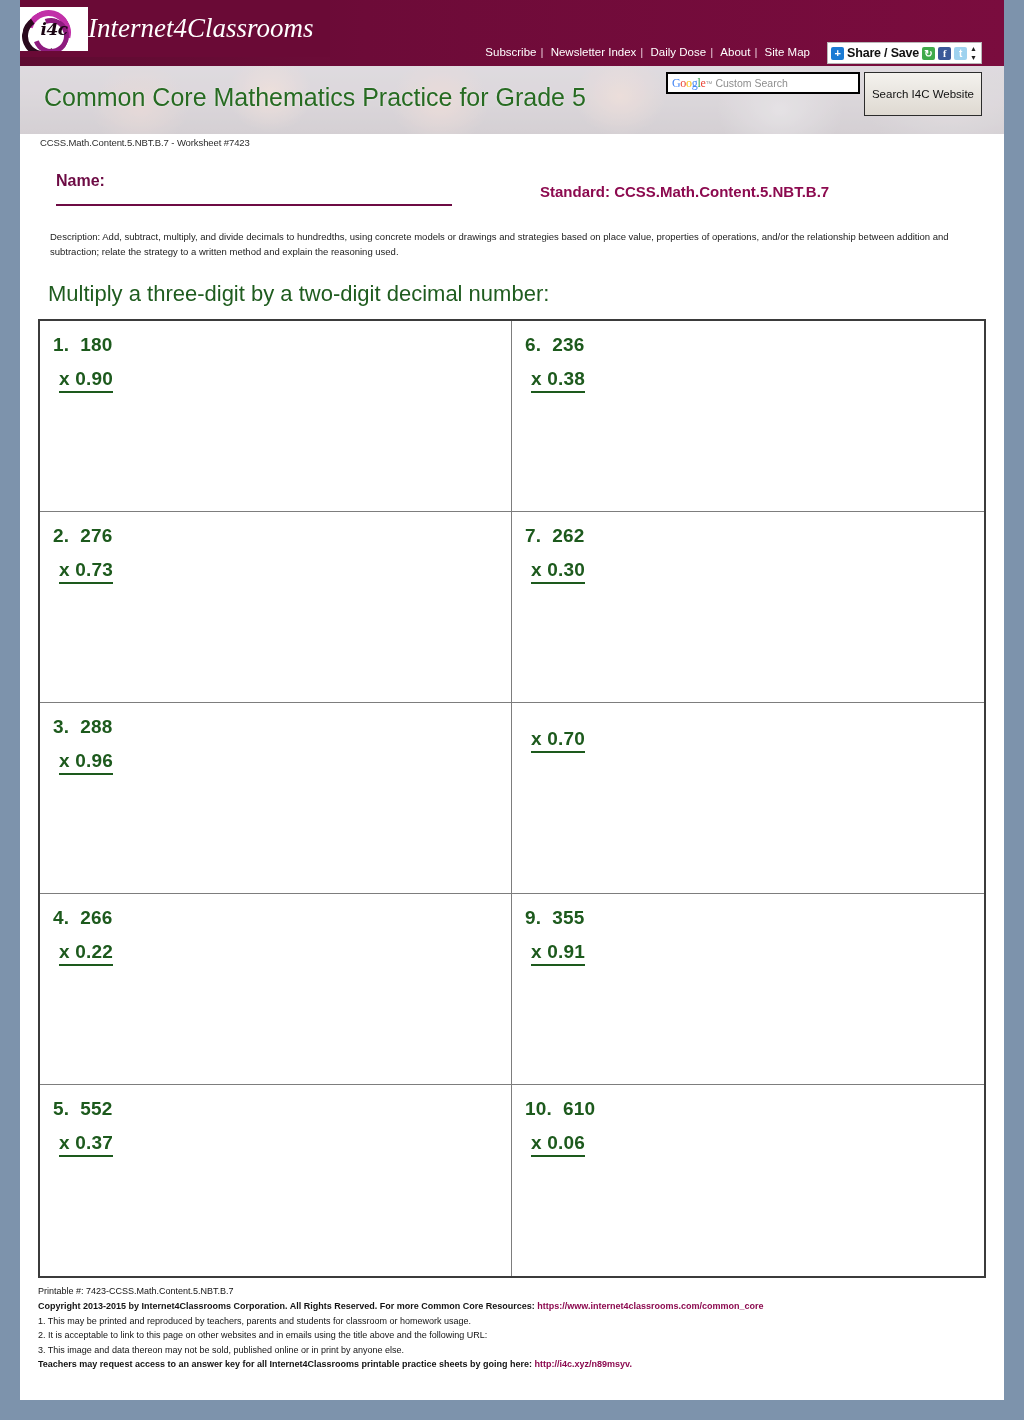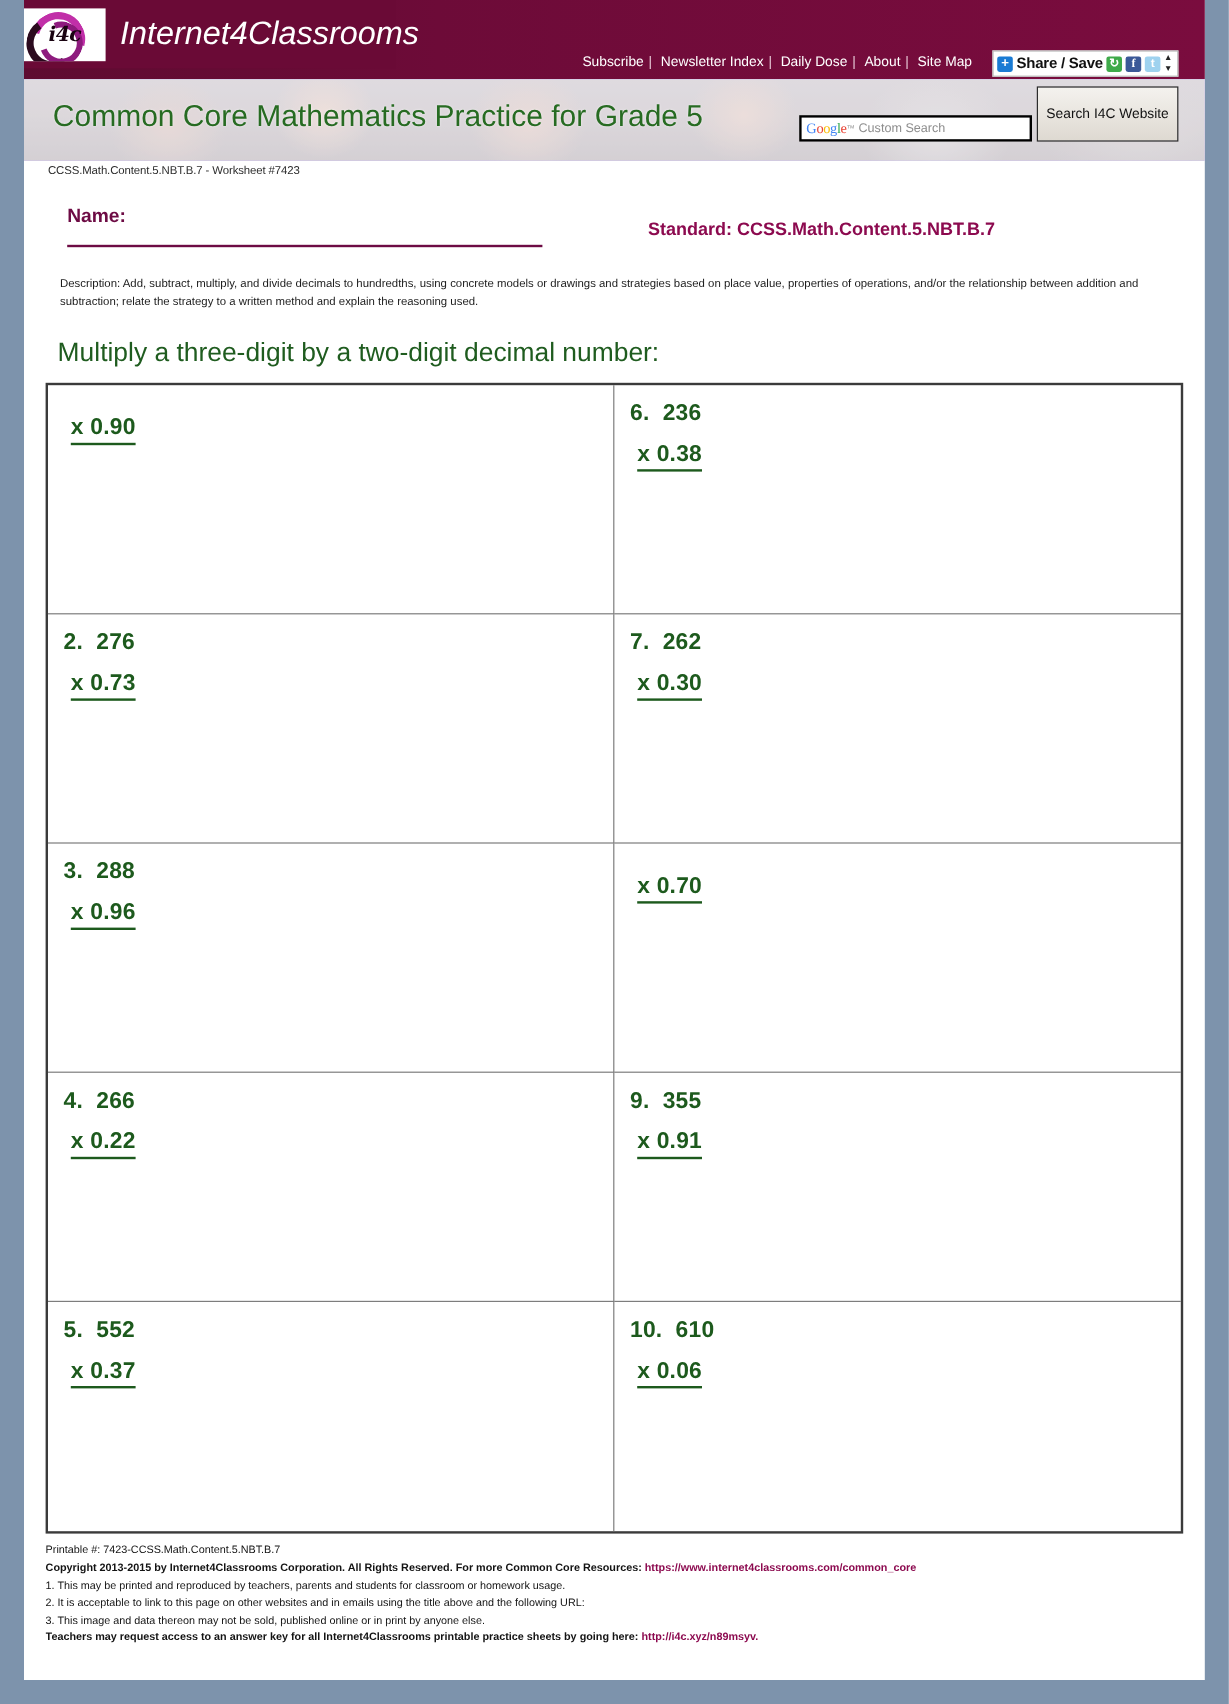--- a/index.html
+++ b/index.html
@@ -81,25 +81,24 @@
     left: 0; right: 0; top: 12px;
     text-align: center;
     font-family: "DejaVu Serif", serif;
     font-style: italic;
     font-weight: bold;
     font-size: 17px;
     color: #1a0411;
     letter-spacing: -0.5px;
   }
   .brandname {
-    margin-left: 12px;
     color: #ffffff;
     font-size: 27px;
     font-style: italic;
-    font-family: Liberation Sans, sans-serif;
+    font-family: Liberation Serif, serif;
     letter-spacing: 0px;
     white-space: nowrap;
   }
 
   .topnav {
     position: absolute;
     right: 192px;
     top: 46px;
     font-size: 11.5px;
     color: #ffffff;
@@ -212,21 +211,20 @@
     width: 182px;
     height: 18px;
     border: 2px solid #000000;
     background: #ffffff;
     display: flex;
     align-items: center;
     padding: 0 4px;
     font-size: 10.5px;
     color: #8d8d8d;
     white-space: nowrap;
-    margin-top: 24px;
   }
   .g-logo { font-family: "Liberation Serif", serif; font-size: 12px; letter-spacing: -0.3px; }
   .g-logo .b1{color:#4285f4}.g-logo .r{color:#ea4335}.g-logo .y{color:#fbbc05}
   .g-logo .b2{color:#4285f4}.g-logo .g{color:#34a853}.g-logo .r2{color:#ea4335}
   .g-tm { font-size: 7px; vertical-align: super; color:#9a9a9a; }
   .searchbtn {
     border: 1px solid #2c2c2c;
     background: linear-gradient(180deg,#f4f2ee,#ded9d1);
     font-size: 11.5px;
     color: #111111;
@@ -399,20 +397,21 @@
     <div class="standard">Standard: CCSS.Math.Content.5.NBT.B.7</div>
   </div>
 
   <div class="description">Description: Add, subtract, multiply, and divide decimals to hundredths, using concrete models or drawings and strategies based on place value, properties of operations, and/or the relationship between addition and subtraction; relate the strategy to a written method and explain the reasoning used.</div>
 
   <div class="instruction">Multiply a three-digit by a two-digit decimal number:</div>
 
   <div class="grid">
 
     <div class="cell">
+      <div class="prob-top">1.  180</div>
       <div><span class="prob-bot">x 0.90</span></div>
     </div>
     <div class="cell col2">
       <div class="prob-top">6.  236</div>
       <div><span class="prob-bot">x 0.38</span></div>
     </div>
 
     <div class="cell">
       <div class="prob-top">2.  276</div>
       <div><span class="prob-bot">x 0.73</span></div>

